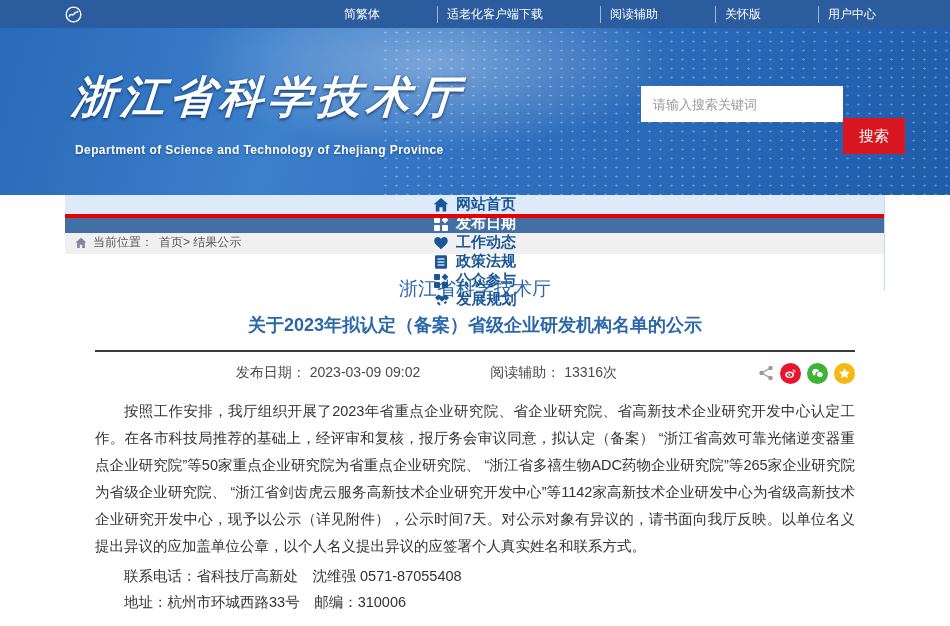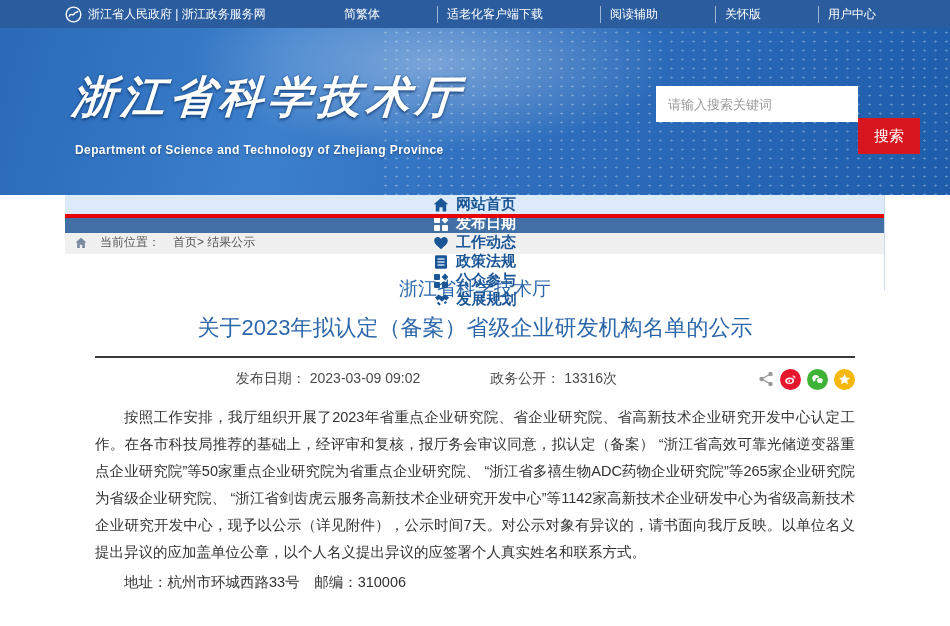--- a/index.html
+++ b/index.html
@@ -22,47 +22,47 @@
   .banner::before { content:""; position:absolute; left:18%; top:-60px; width:520px; height:190px;
     background:radial-gradient(ellipse at center, rgba(255,255,255,.34) 0%, rgba(255,255,255,0) 65%); }
   .banner .dots { position:absolute; right:0; top:0; width:60%; height:100%; opacity:.35;
     background-image:radial-gradient(rgba(255,255,255,.8) 1px, transparent 1.5px);
     background-size:11px 9px; }
   .site-title { position:absolute; left:72px; top:40px; color:#fff; font-size:44px; font-weight:bold;
     font-style:italic; letter-spacing:5px; transform:skewX(-4deg);
     text-shadow:0 2px 3px rgba(0,35,85,.55), 0 0 2px rgba(10,60,120,.8); }
   .site-sub { position:absolute; left:75px; top:115px; color:#fff; font-size:12px; font-weight:bold;
     letter-spacing:.4px; text-shadow:0 1px 2px rgba(0,35,85,.5); }
-  .searchbox { position:absolute; right:30px; top:58px; display:flex; }
+  .searchbox { position:absolute; right:45px; top:58px; display:flex; }
   .searchbox input { width:202px; height:36px; border:none; outline:none; padding:0 12px;
     font-size:13px; color:#333; background:#fff; }
   .searchbox input::placeholder { color:#9a9a9a; }
   .search-btn { width:62px; height:36px; border:none; background:#d8161f; color:#fff;
     font-size:15px; cursor:pointer; font-family:inherit;margin-top:32px; }
 
   
   .nav { width:820px; margin:0 auto; height:36px; display:flex; background:#dceafa;flex-direction:column; }
   .nav-item { flex:1; display:flex; align-items:center; justify-content:center; gap:7px;
     color:#1a5596; font-size:15px; font-weight:bold; cursor:pointer; position:relative;
     border-right:1px solid #c7daef; }
   .nav-item:last-child { border-right:none; }
   .nav-item svg { width:16px; height:16px; fill:currentColor; flex:none; }
   .nav-item.active { background:#4270a5; color:#fff; }
   .nav-item.active::before { content:""; position:absolute; top:0; left:0; right:0; height:4px; background:#e60000; }
 
   
   .crumb-strip { width:820px; margin:0 auto; height:23px; background:#f0f0f0; display:flex;
-    align-items:center; padding:0 10px; font-size:12px; color:#555; gap:13px; }
+    align-items:center; padding:0 10px; font-size:12px; color:#555; gap:6px; }
   .crumb-strip svg { width:12px; height:12px; fill:#7a8aa0; }
   .crumb-link { cursor:pointer; }
 
   
   .content { width:820px; margin:0 auto; padding:0 30px; background:#fff; }
   .art-org { margin-top:22px; text-align:center; color:#2c67aa; font-size:19px; font-weight:normal; }
-  .art-title { margin-top:11px; text-align:center; color:#2c67aa; font-size:22px; font-weight:normal; }
+  .art-title { margin-top:11px; text-align:center; color:#2c67aa; font-size:18px; font-weight:bold; }
   .divider { margin-top:13px; height:2px; background:#3a3a3a; }
   .meta { margin-top:8px; height:26px; display:flex; align-items:center; font-size:14px; color:#4a4a4a; }
   .meta-center { flex:1; display:flex; justify-content:center; gap:70px; }
   .share { display:flex; align-items:center; gap:6px; }
   .share .share-glyph { width:16px; height:16px; fill:#999; cursor:pointer; }
   .badge { width:21px; height:21px; border-radius:50%; display:flex; align-items:center;
     justify-content:center; cursor:pointer; }
   .badge svg { width:13px; height:13px; fill:#fff; }
   .badge.weibo { background:#e6162d; }
   .badge.wechat { background:#3eb335; }
@@ -76,21 +76,20 @@
 <body>
 
 <div class="page">
 
   <div class="topbar">
     <div class="topbar-left">
       <svg class="emblem" viewBox="0 0 20 20">
         <circle cx="10" cy="10" r="8.6" fill="none" stroke="#fff" stroke-width="1.6"></circle>
         <path d="M5 12 C7 7,9 13,11 9 C12.5 6.5,14 8,15 6.5" fill="none" stroke="#fff" stroke-width="1.6" stroke-linecap="round"></path>
       </svg>
-      <span>浙江省人民政府 | 浙江政务服务网</span>
     </div>
     <div class="topbar-right">
       <span class="ulink">简繁体</span>
       <span class="ulink">适老化客户端下载</span>
       <span class="ulink">阅读辅助</span>
       <span class="ulink">关怀版</span>
       <span class="ulink">用户中心</span>
     </div>
   </div>
 
@@ -169,21 +168,21 @@
     <div class="art-title">关于2023年拟认定（备案）省级企业研发机构名单的公示</div>
     <div class="divider"></div>
 
     <div class="meta">
       <div class="meta-center">
         <span>
           <span>发布日期：</span>
           <span>2023-03-09 09:02</span>
         </span>
         <span>
-          <span>政务公开：</span>
+          <span>阅读辅助：</span>
           <span>13316次</span>
         </span>
       </div>
       <div class="share">
         <svg class="share-glyph" viewBox="0 0 16 16">
           <circle cx="12.5" cy="3" r="2.2"></circle>
             <circle cx="3.5" cy="8" r="2.2"></circle>
             <circle cx="12.5" cy="13" r="2.2"></circle>
           <path d="M3.5 8 L12.5 3 M3.5 8 L12.5 13" stroke="#999" stroke-width="1.3" fill="none"></path>
         </svg>
@@ -204,17 +203,18 @@
         <span class="badge qzone">
           <svg viewBox="0 0 16 16">
             <path d="M8 1.2 L10 5.4 L14.8 6 L11.3 9.2 L12.2 13.8 L8 11.5 L3.8 13.8 L4.7 9.2 L1.2 6 L6 5.4 Z"></path>
           </svg>
         </span>
       </div>
     </div>
 
     <p class="art-body">按照工作安排，我厅组织开展了2023年省重点企业研究院、省企业研究院、省高新技术企业研究开发中心认定工作。在各市科技局推荐的基础上，经评审和复核，报厅务会审议同意，拟认定（备案） “浙江省高效可靠光储逆变器重点企业研究院”等50家重点企业研究院为省重点企业研究院、 “浙江省多禧生物ADC药物企业研究院”等265家企业研究院为省级企业研究院、 “浙江省剑齿虎云服务高新技术企业研究开发中心”等1142家高新技术企业研发中心为省级高新技术企业研究开发中心，现予以公示（详见附件），公示时间7天。对公示对象有异议的，请书面向我厅反映。以单位名义提出异议的应加盖单位公章，以个人名义提出异议的应签署个人真实姓名和联系方式。</p>
 
+    <div class="contact-line">联系电话：省科技厅高新处　沈维强 0571-87055408</div>
     <div class="contact-line">地址：杭州市环城西路33号　邮编：310006</div>
 
   </div>
 
 </div>
 
 </body></html>

